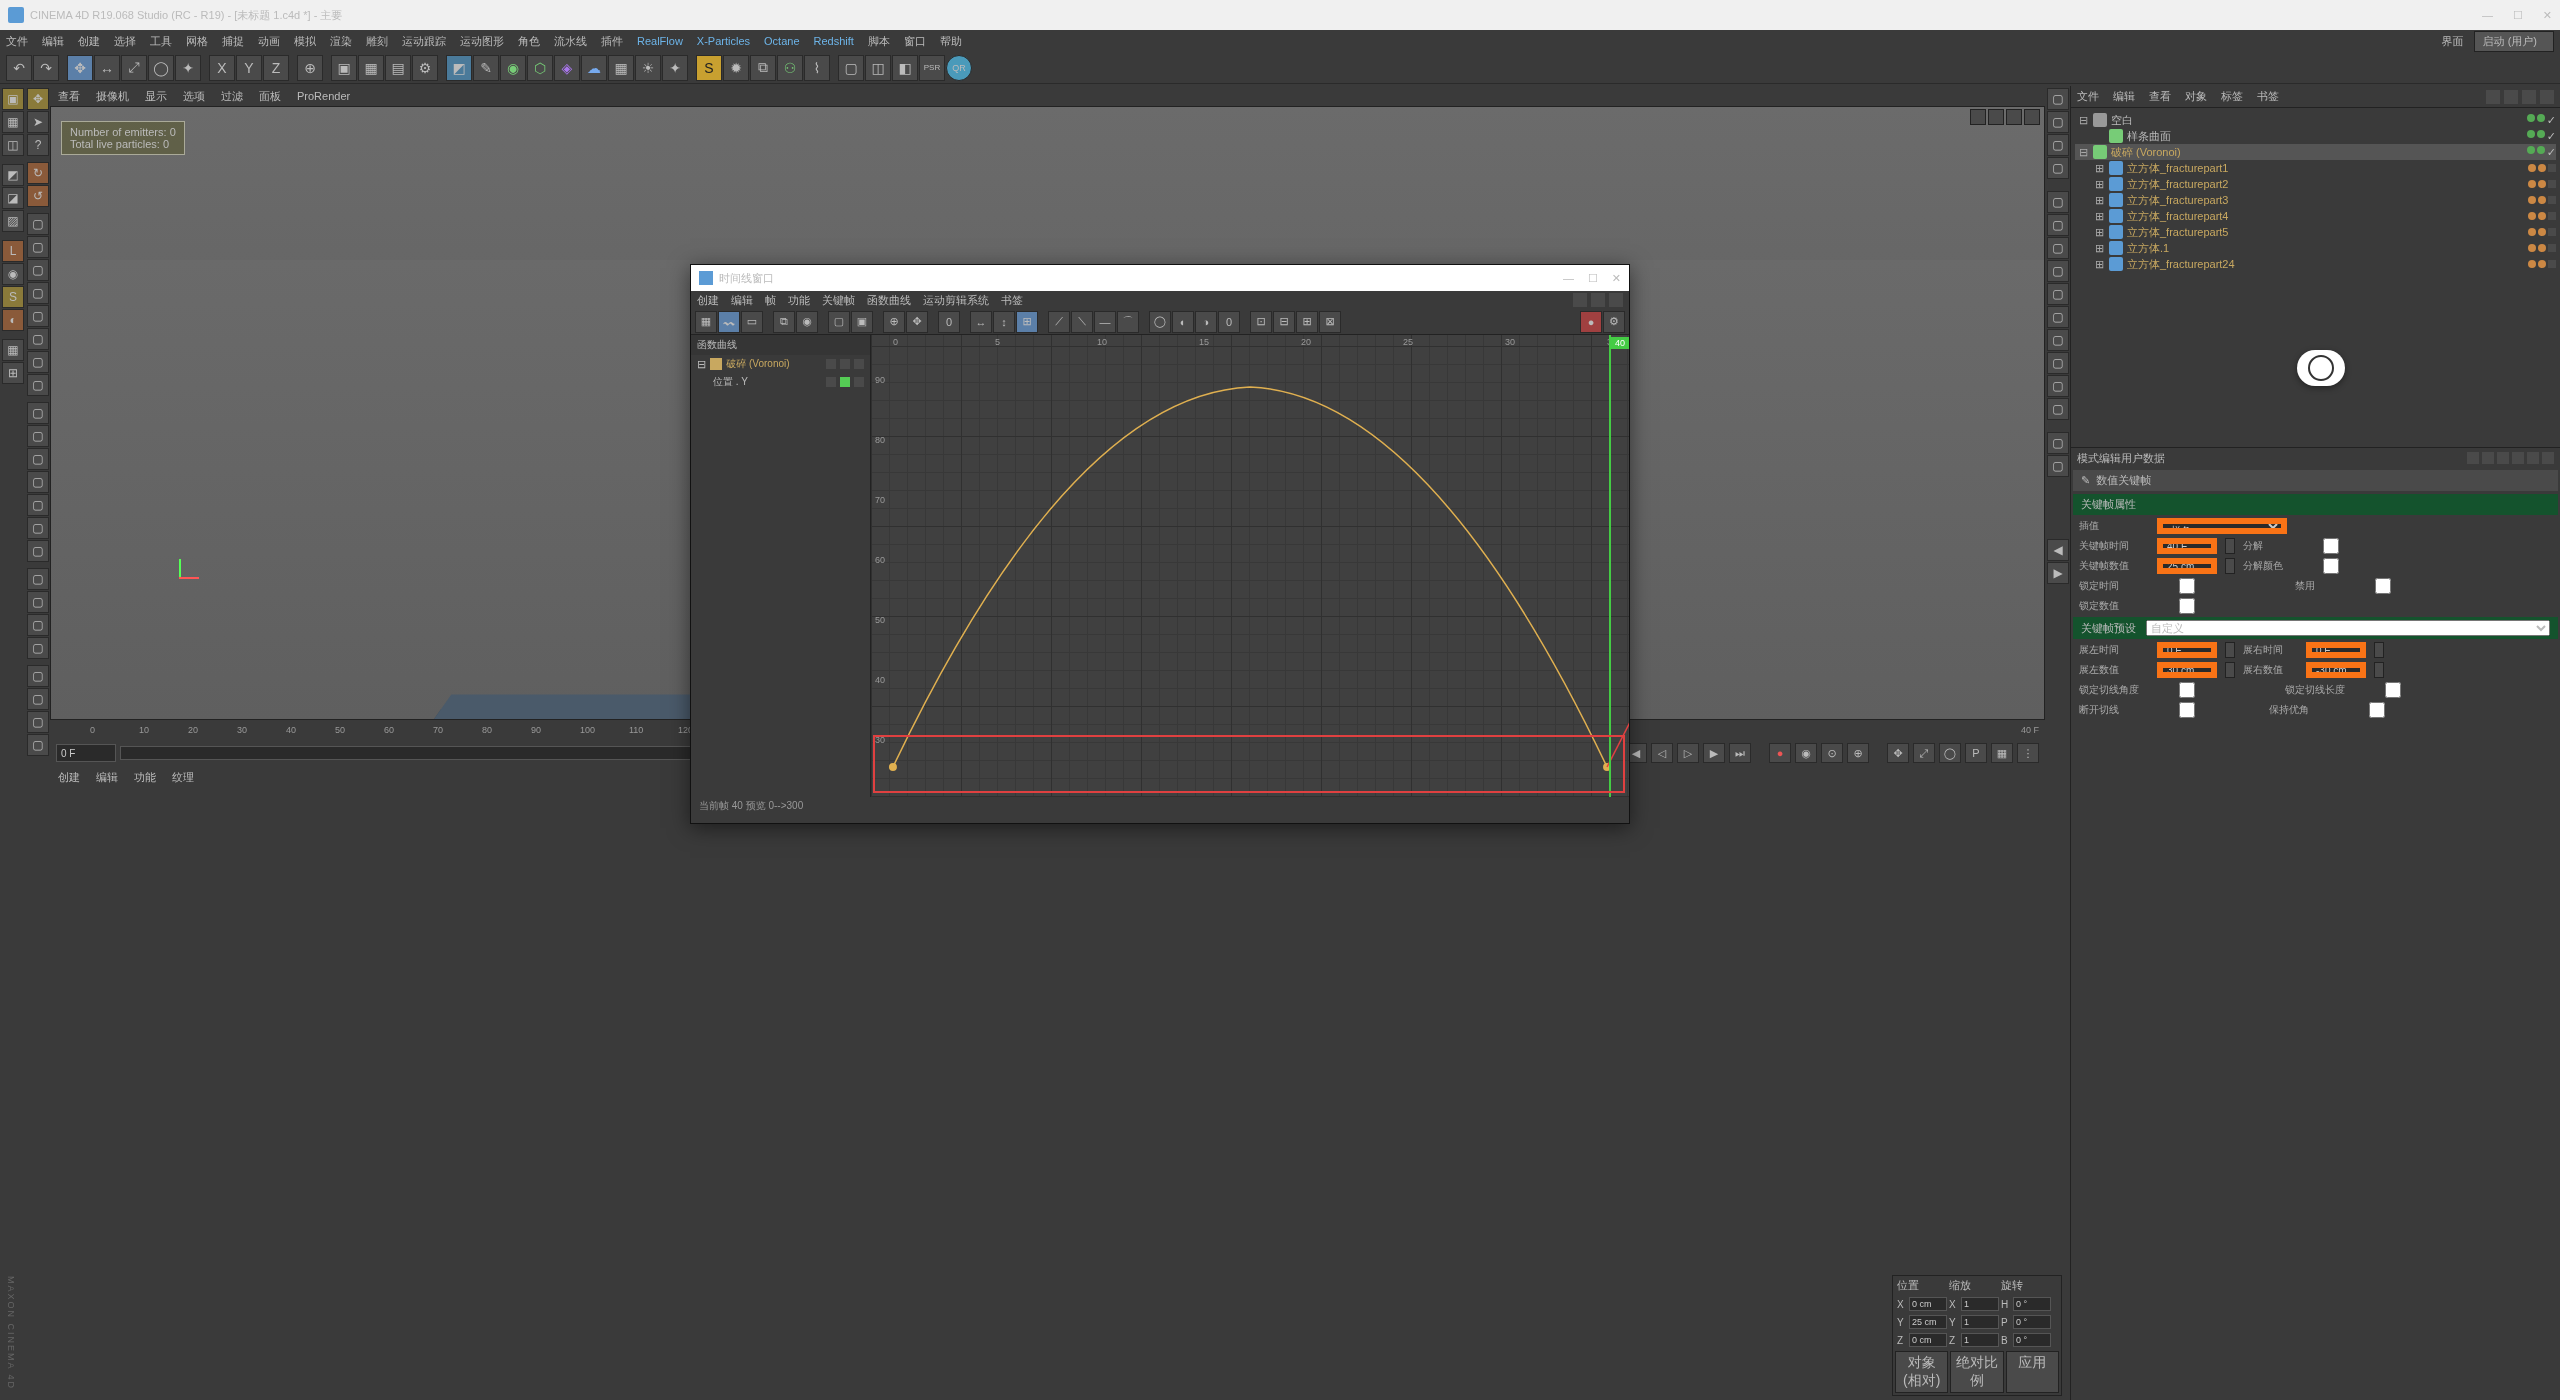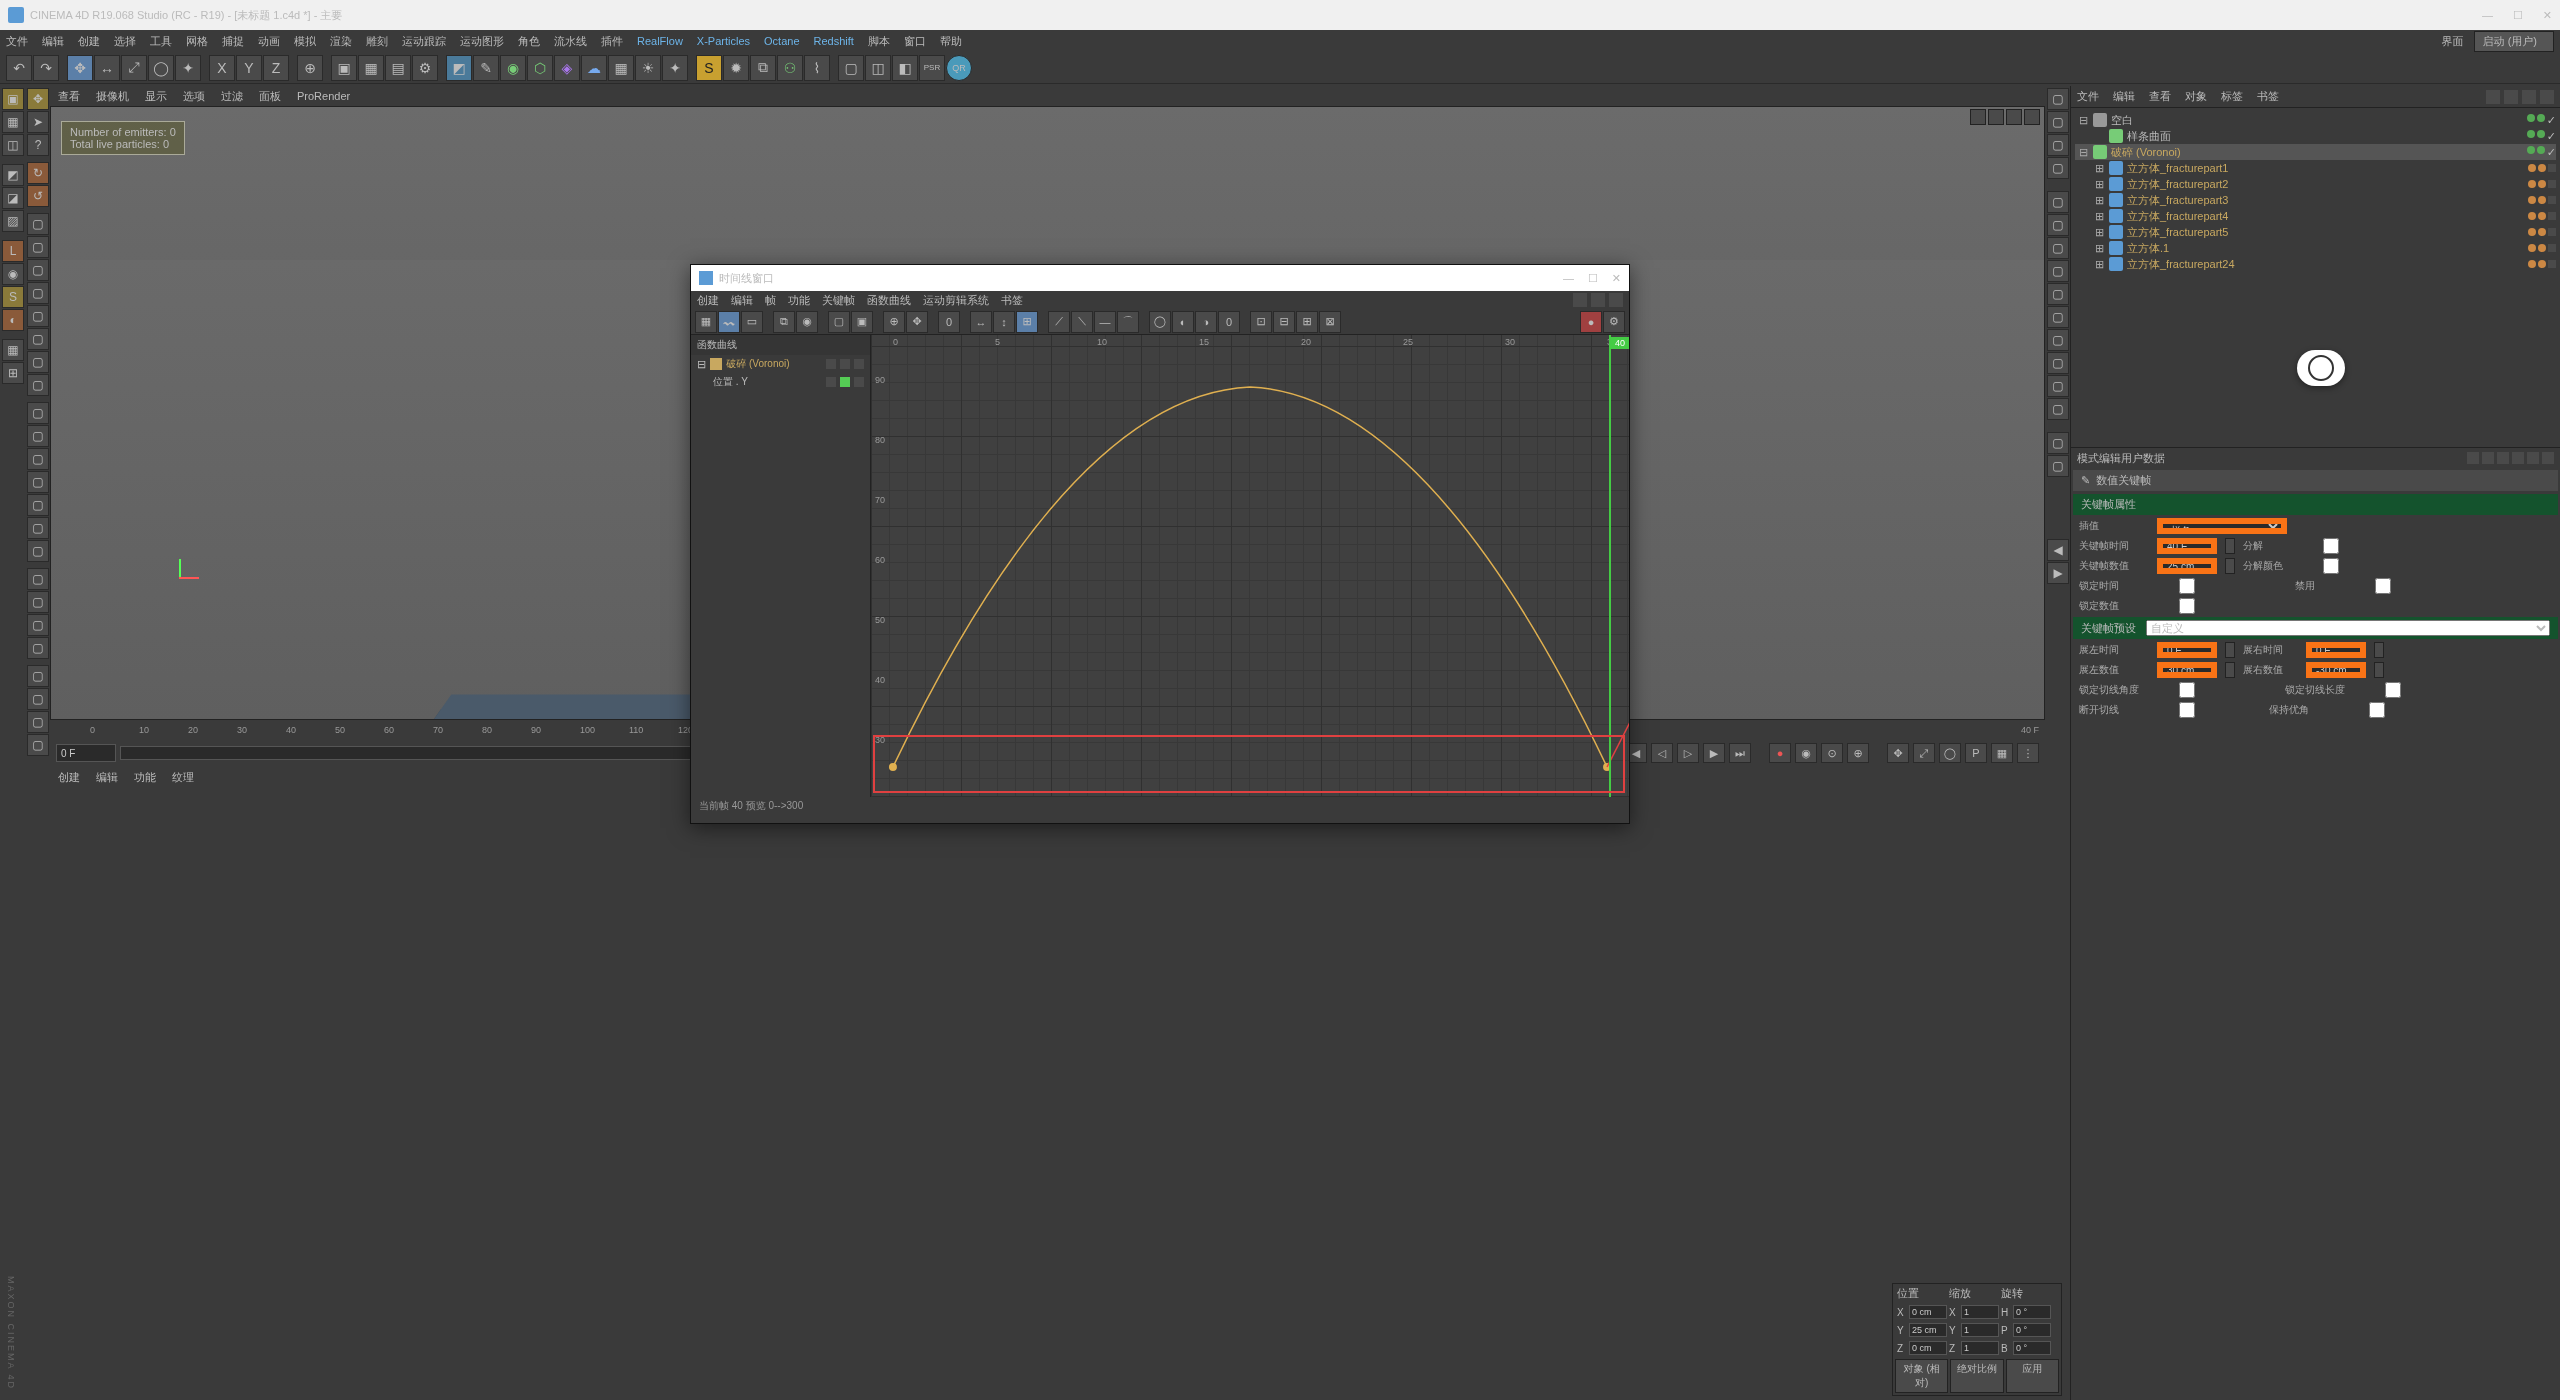--- a/index.html
+++ b/index.html
@@ -68,21 +68,21 @@
 .attrrow input,.attrrow select { background:#2a2a2a; border:6px solid #f97316; color:#ccc; height:16px; padding:0 4px; font-size:10px; }
 .attrrow input { width:60px; }
 .attrrow select { width:130px; }
 .attrrow .sp { width:10px; height:16px; background:#4a4a4a; border:1px solid #222; }
 .coordpanel { position:absolute; right:498px; bottom:4px; width:170px; background:#3a3a3a; border:1px solid #222; }
 .coordpanel .chd { display:flex; padding:2px 4px; gap:30px; font-size:10px; }
 .coordpanel .crow { display:flex; align-items:center; padding:1px 4px; gap:2px; height:18px; }
 .coordpanel .crow span { width:10px; font-size:10px; }
 .coordpanel .crow input { background:#2a2a2a; border:1px solid #555; color:#ccc; width:38px; height:14px; font-size:9px; padding:0 2px; }
 .coordpanel .cbot { display:flex; padding:2px; gap:2px; }
-.coordpanel .cbot div { flex:1; background:#4a4a4a; border:1px solid #222; text-align:center; font-size:10px; padding:2px; }
+.coordpanel .cbot div { flex:1; background:#4a4a4a; border:1px solid #222; text-align:center; font-size:14px; padding:2px; }
 
 .tlwin { position:absolute; left:690px; top:264px; width:940px; height:560px; background:#3a3a3a; border:1px solid #111; box-shadow:0 4px 20px rgba(0,0,0,.5); z-index:50; }
 .tltitle { height:26px; background:#fff; color:#333; display:flex; align-items:center; padding:0 8px; }
 .tltitle .ticon { width:14px; height:14px; background:#5b9bd5; margin-right:6px; }
 .tltitle .tbtns { margin-left:auto; display:flex; gap:14px; color:#555; }
 .tlmenu { height:18px; background:#3a3a3a; display:flex; align-items:center; padding:0 6px; gap:12px; font-size:10px; }
 .tlmenu .tir { margin-left:auto; display:flex; gap:4px; }
 .tlmenu .tir div { width:14px; height:14px; background:#4a4a4a; }
 .tltool { height:26px; background:#3a3a3a; display:flex; align-items:center; padding:2px 4px; gap:1px; border-bottom:1px solid #222; }
 .tltool .tt { width:22px; height:22px; background:#4a4a4a; border:1px solid #2a2a2a; display:flex; align-items:center; justify-content:center; font-size:11px; }

